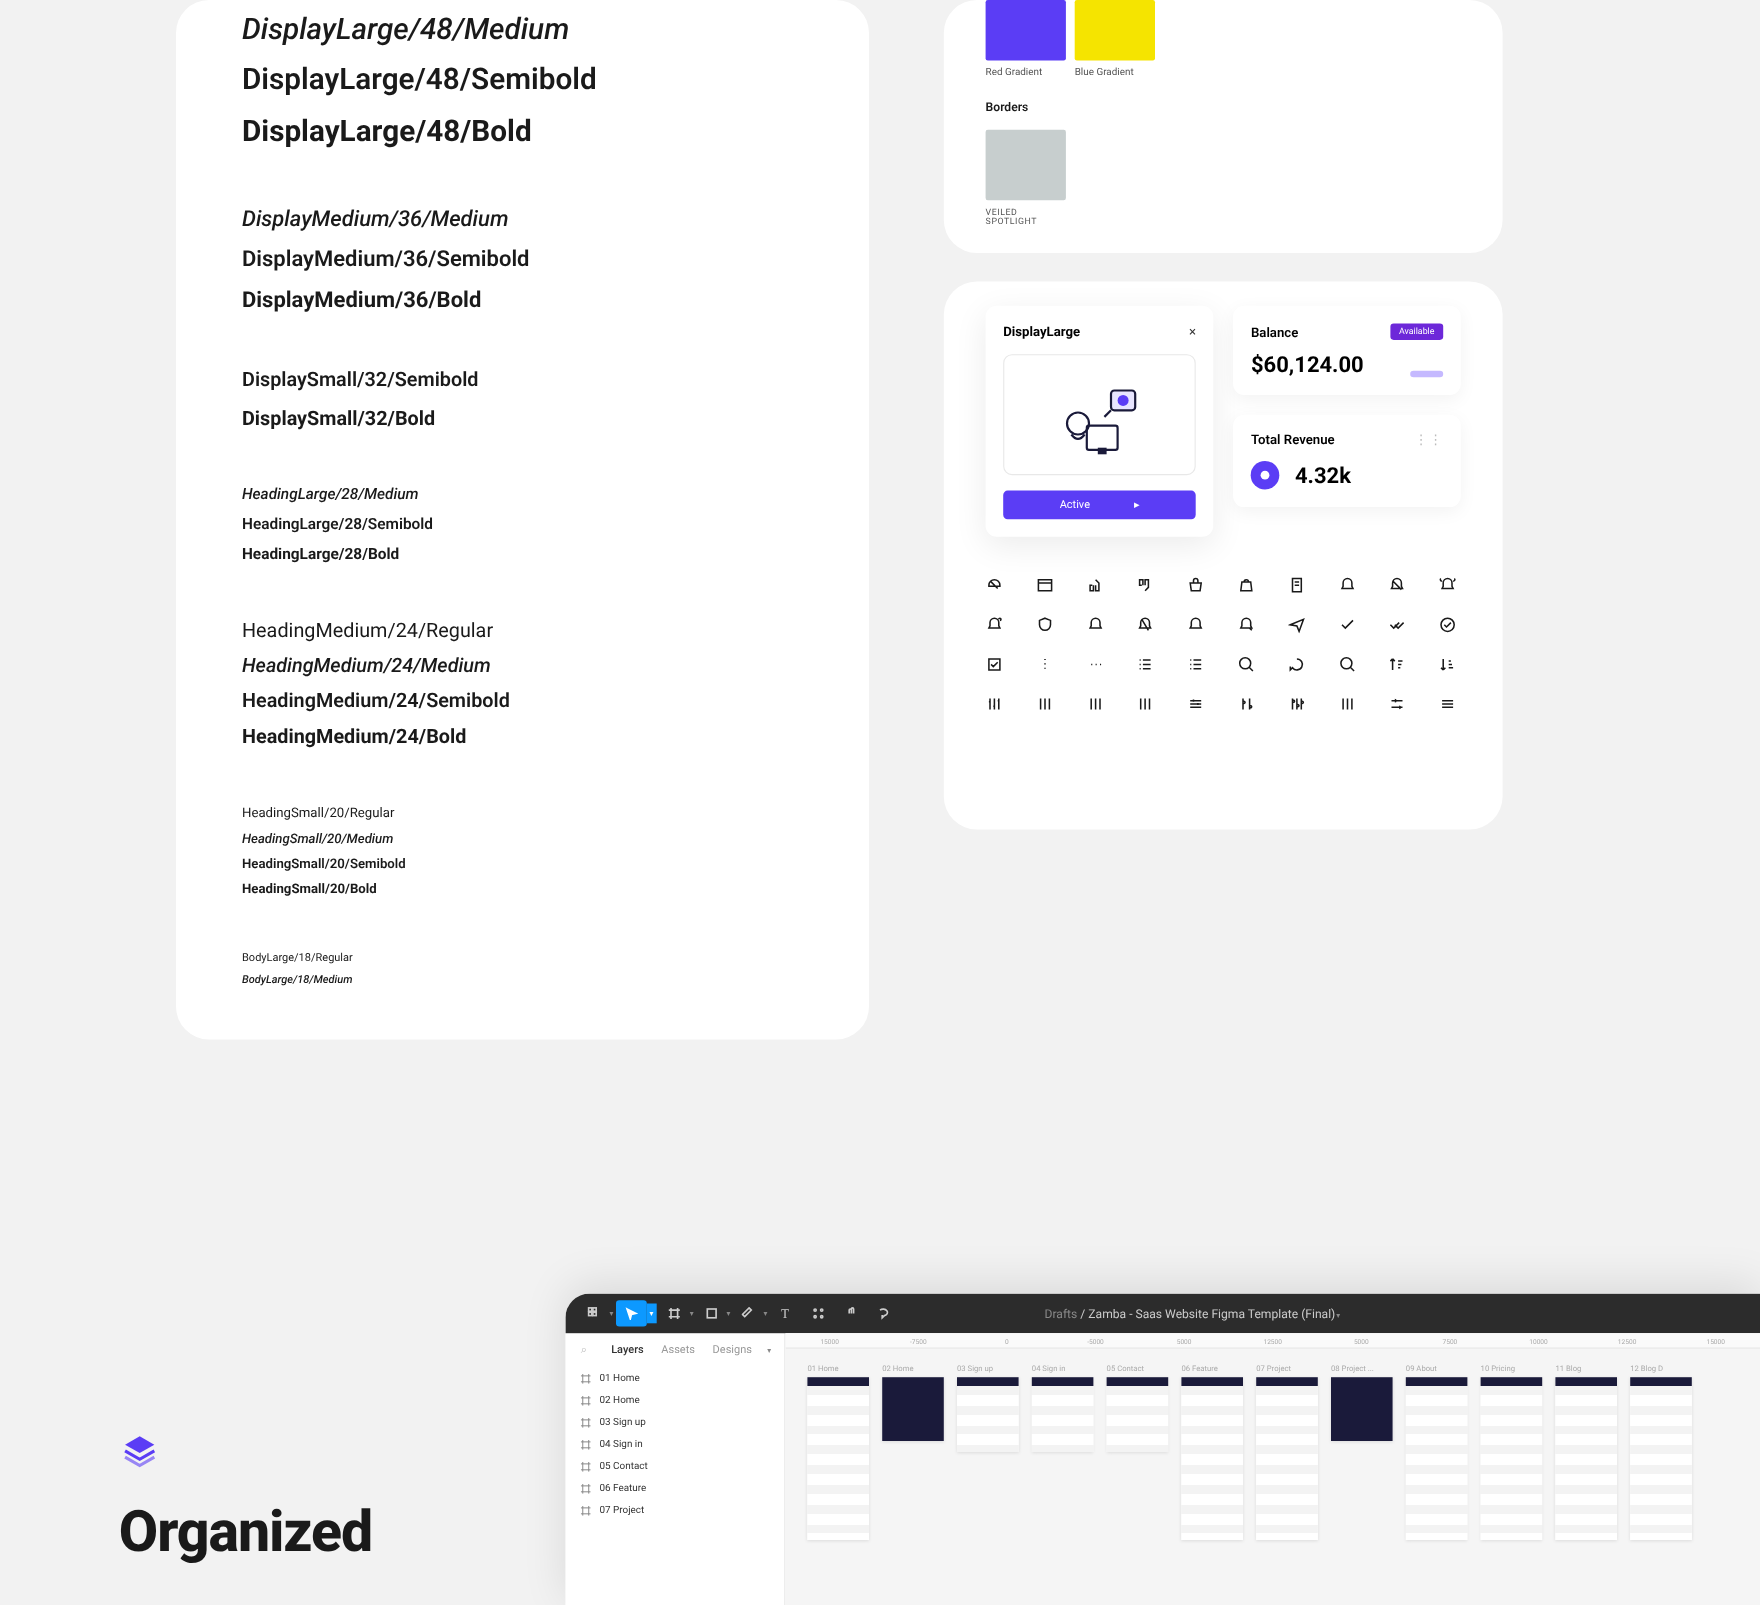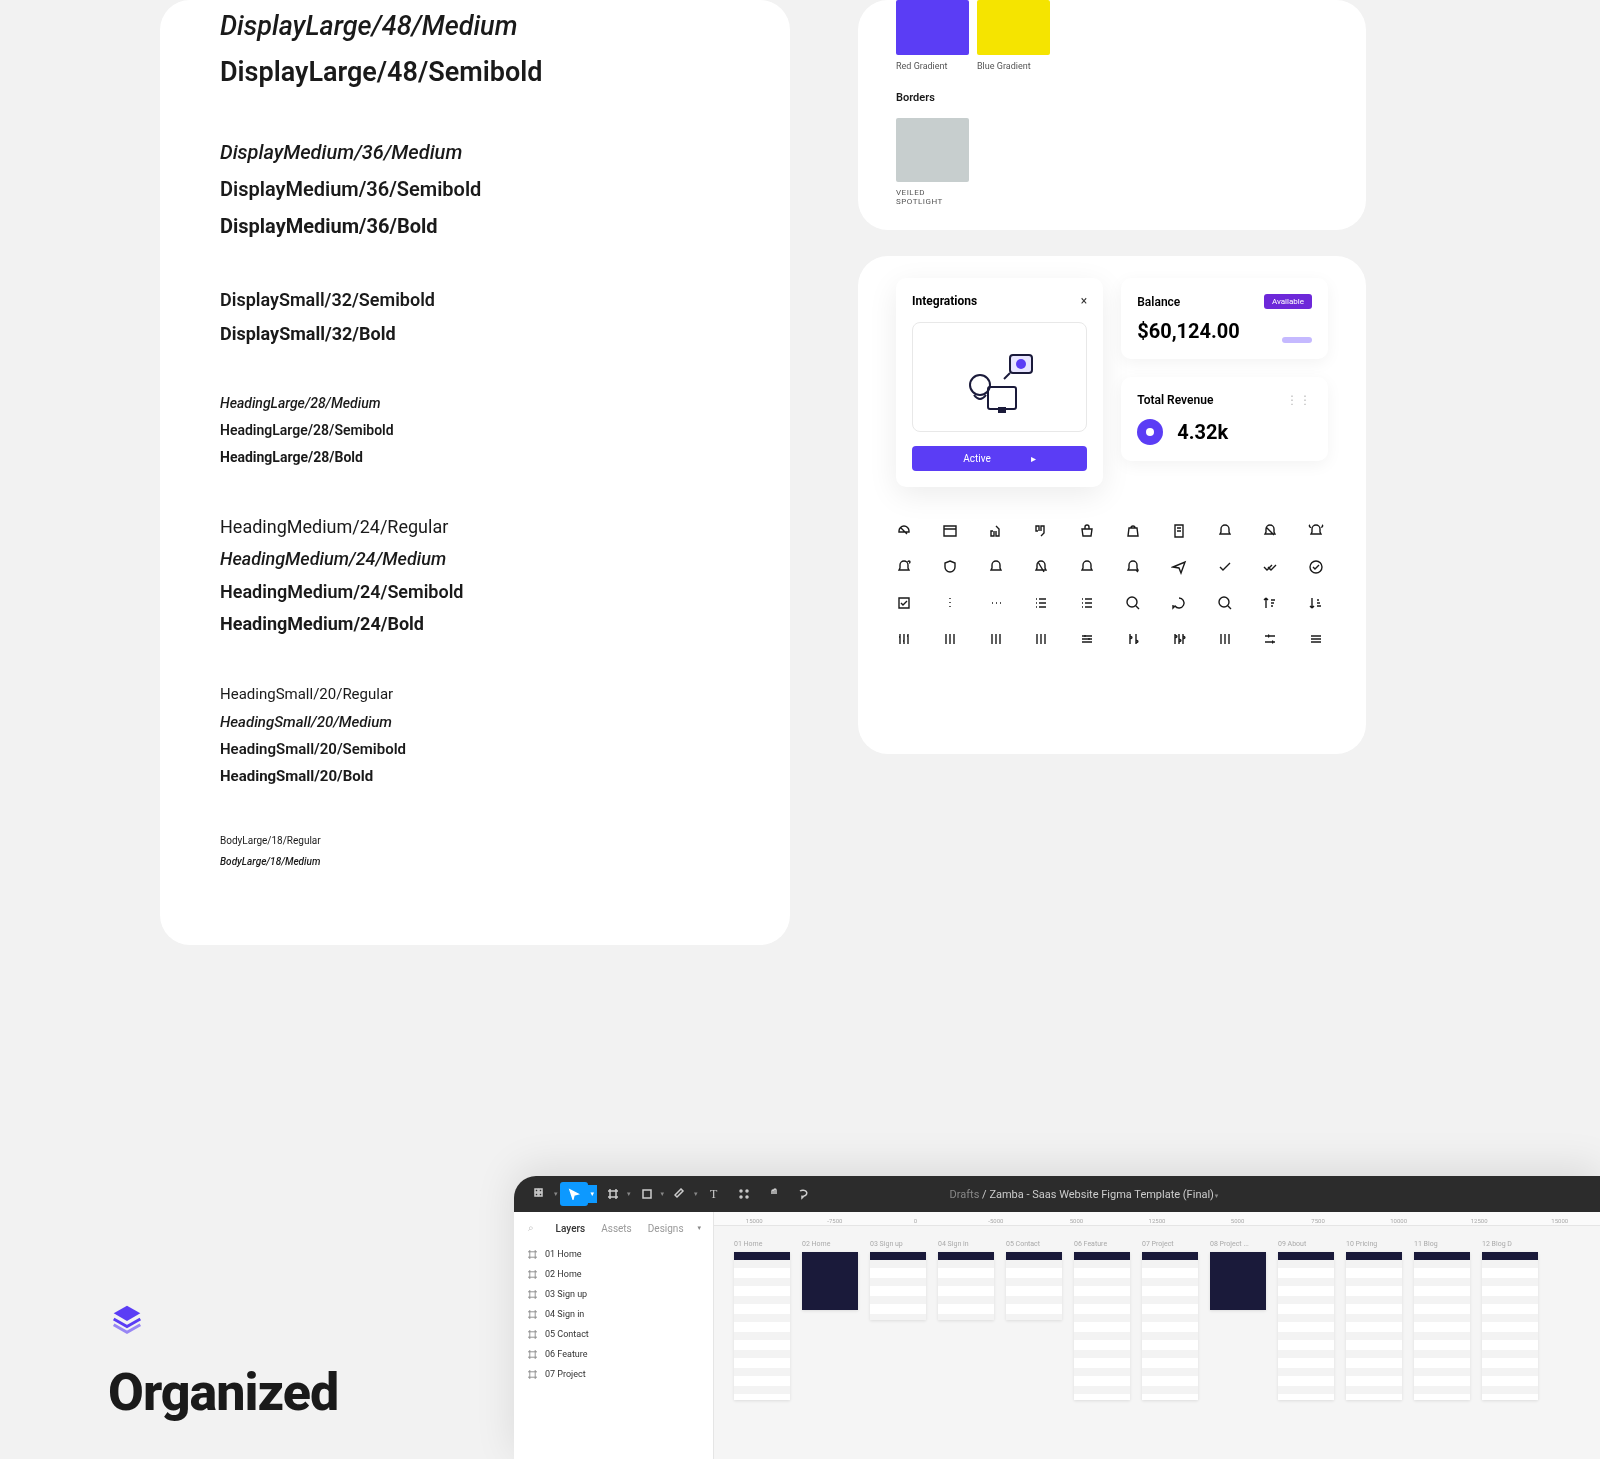--- a/index.html
+++ b/index.html
@@ -5,21 +5,21 @@
   * { box-sizing: border-box; margin: 0; padding: 0; }
   body { font-family: -apple-system, BlinkMacSystemFont, 'Segoe UI', Roboto, sans-serif; background: #f2f2f2; width: 1600px; height: 1459px; position: relative; overflow: hidden; }
   
   
   .typo-card { position: absolute; left: 160px; top: 0; width: 630px; height: 945px; background: #fff; border-radius: 30px; padding: 0 60px; }
   .typo-group { margin-bottom: 48px; }
   .typo-line { color: #1a1a1a; line-height: 1.35; }
   .w400 { font-weight: 400; } .w500 { font-weight: 500; font-style: italic; } .w600 { font-weight: 600; } .w700 { font-weight: 700; }
   .s48 { font-size: 27px; } .s36 { font-size: 20px; } .s32 { font-size: 18px; }
   .s28 { font-size: 14px; } .s24 { font-size: 18px; }
-  .s20 { font-size: 15px; } .s18 { font-size: 10px; }
+  .s20 { font-size: 12px; } .s18 { font-size: 10px; }
   .gap-lg .typo-line { margin-bottom: 10px; }
   .gap-md .typo-line { margin-bottom: 8px; }
   .gap-sm .typo-line { margin-bottom: 7px; }
   
   
   .right-card1 { position: absolute; left: 858px; top: 0; width: 508px; height: 230px; background: #fff; border-radius: 30px; padding: 0 38px; }
   .swatch-row { display: flex; gap: 18px; }
   .swatch { width: 63px; }
   .swatch-box { width: 73px; height: 55px; border-radius: 2px; }
   .swatch-label { font-size: 9px; color: #555; margin-top: 6px; }
@@ -86,20 +86,21 @@
   .thumb-dark .thumb-body { background:#1a1a3a; height:50px; }
   .short .thumb-body { height:60px; }
 </style>
 </head>
 <body>
 
 <div class="typo-card">
   <div class="typo-group gap-lg" style="padding-top:8px">
     <div class="typo-line s48 w500">DisplayLarge/48/Medium</div>
     <div class="typo-line s48 w600">DisplayLarge/48/Semibold</div>
+    <div class="typo-line s48 w700">DisplayLarge/48/Bold</div>
   </div>
   <div class="typo-group gap-lg">
     <div class="typo-line s36 w500">DisplayMedium/36/Medium</div>
     <div class="typo-line s36 w600">DisplayMedium/36/Semibold</div>
     <div class="typo-line s36 w700">DisplayMedium/36/Bold</div>
   </div>
   <div class="typo-group gap-lg">
     <div class="typo-line s32 w600">DisplaySmall/32/Semibold</div>
     <div class="typo-line s32 w700">DisplaySmall/32/Bold</div>
   </div>
@@ -141,21 +142,21 @@
   <div class="swatch">
     <div class="swatch-box" style="background:#c7cece;height:64px"></div>
     <div class="swatch-label" style="font-size:8px;letter-spacing:0.5px">VEILED SPOTLIGHT</div>
   </div>
 </div>
 
 <div class="right-card2">
   <div class="ui-row">
     <div class="integrations">
       <div class="integrations-hdr">
-        <h4>Integrations</h4>
+        <h4>DisplayLarge</h4>
         <span class="close-x">×</span>
       </div>
       <div class="illus">
         <svg viewBox="0 0 100 80">
             <rect x="38" y="50" width="28" height="22" rx="2" stroke="#1a1a3a" stroke-width="2" fill="none"></rect>
             <rect x="48" y="70" width="8" height="6" fill="#1a1a3a"></rect>
             <circle cx="30" cy="48" r="10" stroke="#1a1a3a" stroke-width="2" fill="none"></circle>
             <path d="M24 58 q6 8 12 0" stroke="#1a1a3a" stroke-width="2" fill="none"></path>
             <rect x="60" y="18" width="22" height="18" rx="3" stroke="#1a1a3a" stroke-width="2" fill="#e8e5ff"></rect>
             <circle cx="71" cy="27" r="5" fill="#5b3df5"></circle>

